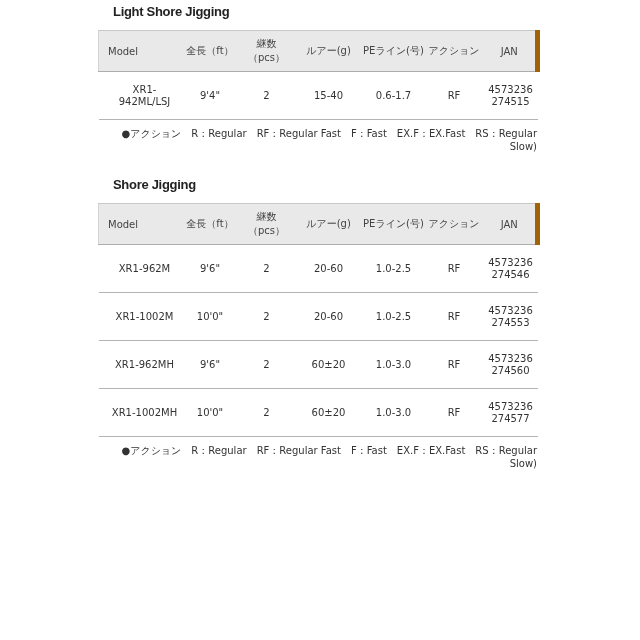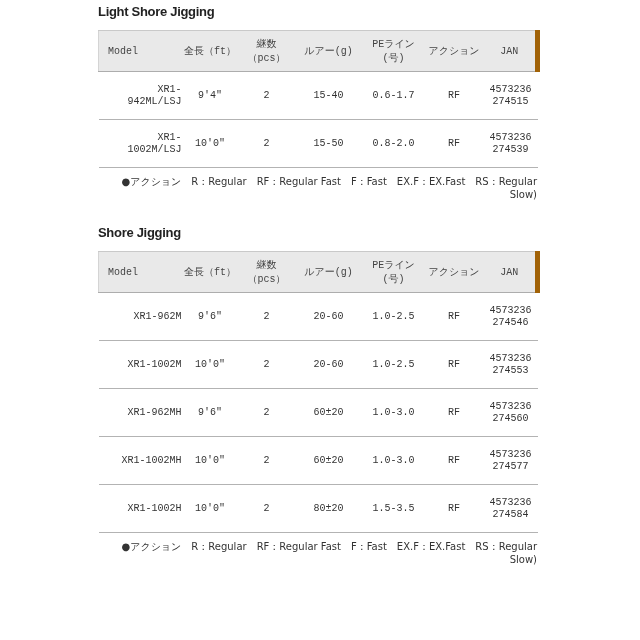--- a/index.html
+++ b/index.html
@@ -22,29 +22,28 @@
   }
   .section { margin: 0; }
   .section-2 { margin-top: 24px; }
   .section-title {
     font-family: "Liberation Sans", sans-serif;
     font-weight: bold;
     font-size: 13px;
     line-height: 16px;
     letter-spacing: -0.3px;
     color: #222222;
-    margin: 4px 0 10px 0;
+    margin: 4px 0 10px 15px;
   }
   table.spec-table {
     border-collapse: collapse;
     table-layout: fixed;
     width: 439px;
     font-size: 10px;
     color: #333333;
-    font-family: Liberation Mono, monospace;
   }
   .spec-table col.c-model  { width: 83px; }
   .spec-table col.c-length { width: 57px; }
   .spec-table col.c-pieces { width: 56px; }
   .spec-table col.c-lure   { width: 68px; }
   .spec-table col.c-pe     { width: 62px; }
   .spec-table col.c-action { width: 59px; }
   .spec-table col.c-jan    { width: 54px; }
   .spec-table thead th {
     background: #e9e9e9;
@@ -67,21 +66,21 @@
   .spec-table tbody td {
     height: 47px;
     border-bottom: 1px solid #b3b3b3;
     text-align: center;
     vertical-align: middle;
     padding: 0;
     line-height: 12px;
     background: #ffffff;
   }
   .spec-table tbody td:first-child {
-    text-align: right;
+    text-align: center;
     padding-left: 9px;
   }
   .footnote {
     font-size: 10px;
     line-height: 13px;
     color: #333333;
     text-align: right;
     margin: 7px 0 11px 0;
   }
 </style>
@@ -115,29 +114,20 @@
       </thead>
       <tbody>
           <tr>
             <td>XR1-942ML/LSJ</td>
             <td>9'4"</td>
             <td>2</td>
             <td>15-40</td>
             <td>0.6-1.7</td>
             <td>RF</td>
             <td>4573236<br>274515</td>
-          </tr>
-          <tr>
-            <td>XR1-1002M/LSJ</td>
-            <td>10'0"</td>
-            <td>2</td>
-            <td>15-50</td>
-            <td>0.8-2.0</td>
-            <td>RF</td>
-            <td>4573236<br>274539</td>
           </tr>
         </tbody>
     </table>
     <p class="footnote">●アクション　R：Regular　RF：Regular Fast　F：Fast　EX.F：EX.Fast　RS：Regular Slow)</p>
   </div>
 
   <div class="section section-2">
     <h2 class="section-title">Shore Jigging</h2>
     <table class="spec-table">
       <colgroup>
@@ -190,27 +180,18 @@
           </tr>
           <tr>
             <td>XR1-1002MH</td>
             <td>10'0"</td>
             <td>2</td>
             <td>60±20</td>
             <td>1.0-3.0</td>
             <td>RF</td>
             <td>4573236<br>274577</td>
           </tr>
-          <tr>
-            <td>XR1-1002H</td>
-            <td>10'0"</td>
-            <td>2</td>
-            <td>80±20</td>
-            <td>1.5-3.5</td>
-            <td>RF</td>
-            <td>4573236<br>274584</td>
-          </tr>
         </tbody>
     </table>
     <p class="footnote">●アクション　R：Regular　RF：Regular Fast　F：Fast　EX.F：EX.Fast　RS：Regular Slow)</p>
   </div>
 
 </div>
 
 </body></html>

